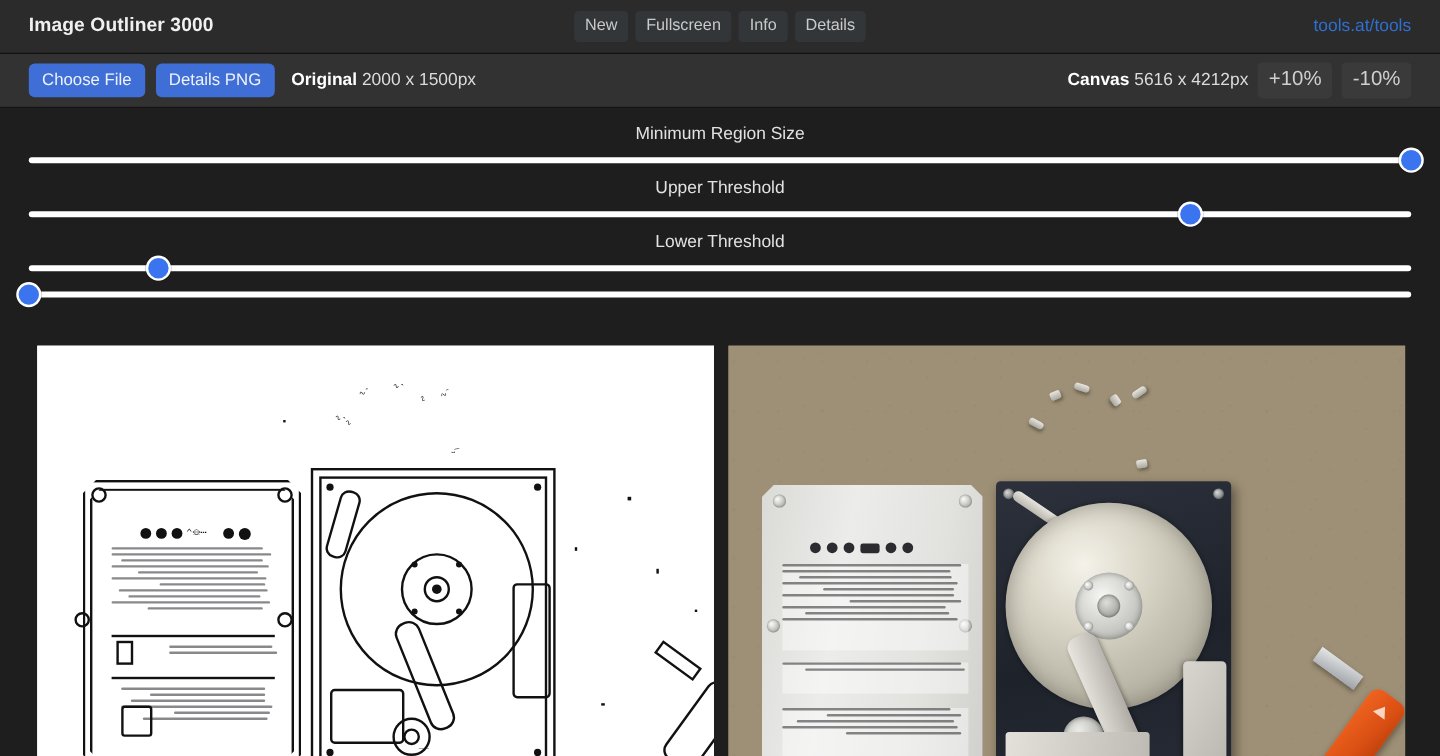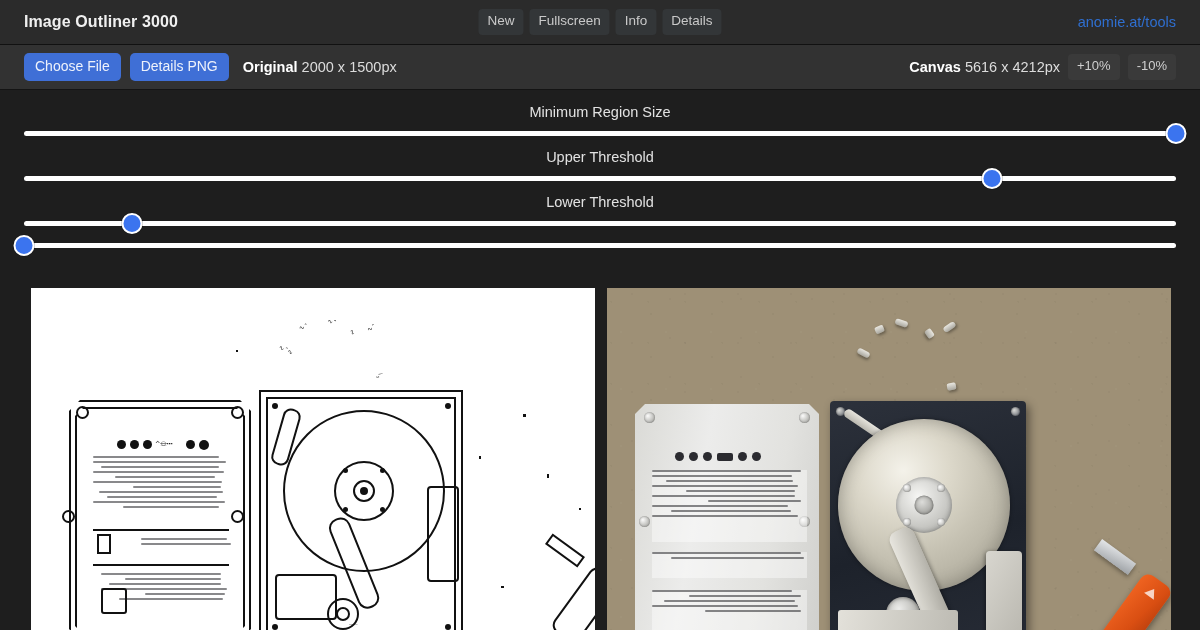--- a/index.html
+++ b/index.html
@@ -88,21 +88,21 @@
 
   .toolbar-right {
     position: absolute; right: 24px;
     display: flex; align-items: center; gap: 8px;
   }
   .zoom-btn {
     background: #3a3a3a;
     color: #cfcfcf;
     border: none;
     border-radius: 4px;
-    font-size: 13px;
+    font-size: 17px;
     font-family: inherit;
     padding: 5px 9px 6px;
     cursor: pointer;
     line-height: 1.1;
     white-space: nowrap;
   }
 
   
   .controls {
     padding: 8px 24px 0 24px;
@@ -362,21 +362,21 @@
 <div class="header">
   <div class="app-title">Image Outliner 3000</div>
 
   <div class="nav-group">
     <button class="nav-btn">New</button>
     <button class="nav-btn">Fullscreen</button>
     <button class="nav-btn">Info</button>
     <button class="nav-btn">Details</button>
   </div>
 
-  <a class="brand-link" href="#">anomie.at/tools</a>
+  <a class="brand-link" href="#">tools.at/tools</a>
 </div>
 
 <div class="toolbar">
   <div class="toolbar-left">
     <button class="btn-primary">Choose File</button>
     <button class="btn-primary">Details PNG</button>
     <div class="meta-text">
       <b>Original</b>
       <span>2000 x 1500px</span>
     </div>

